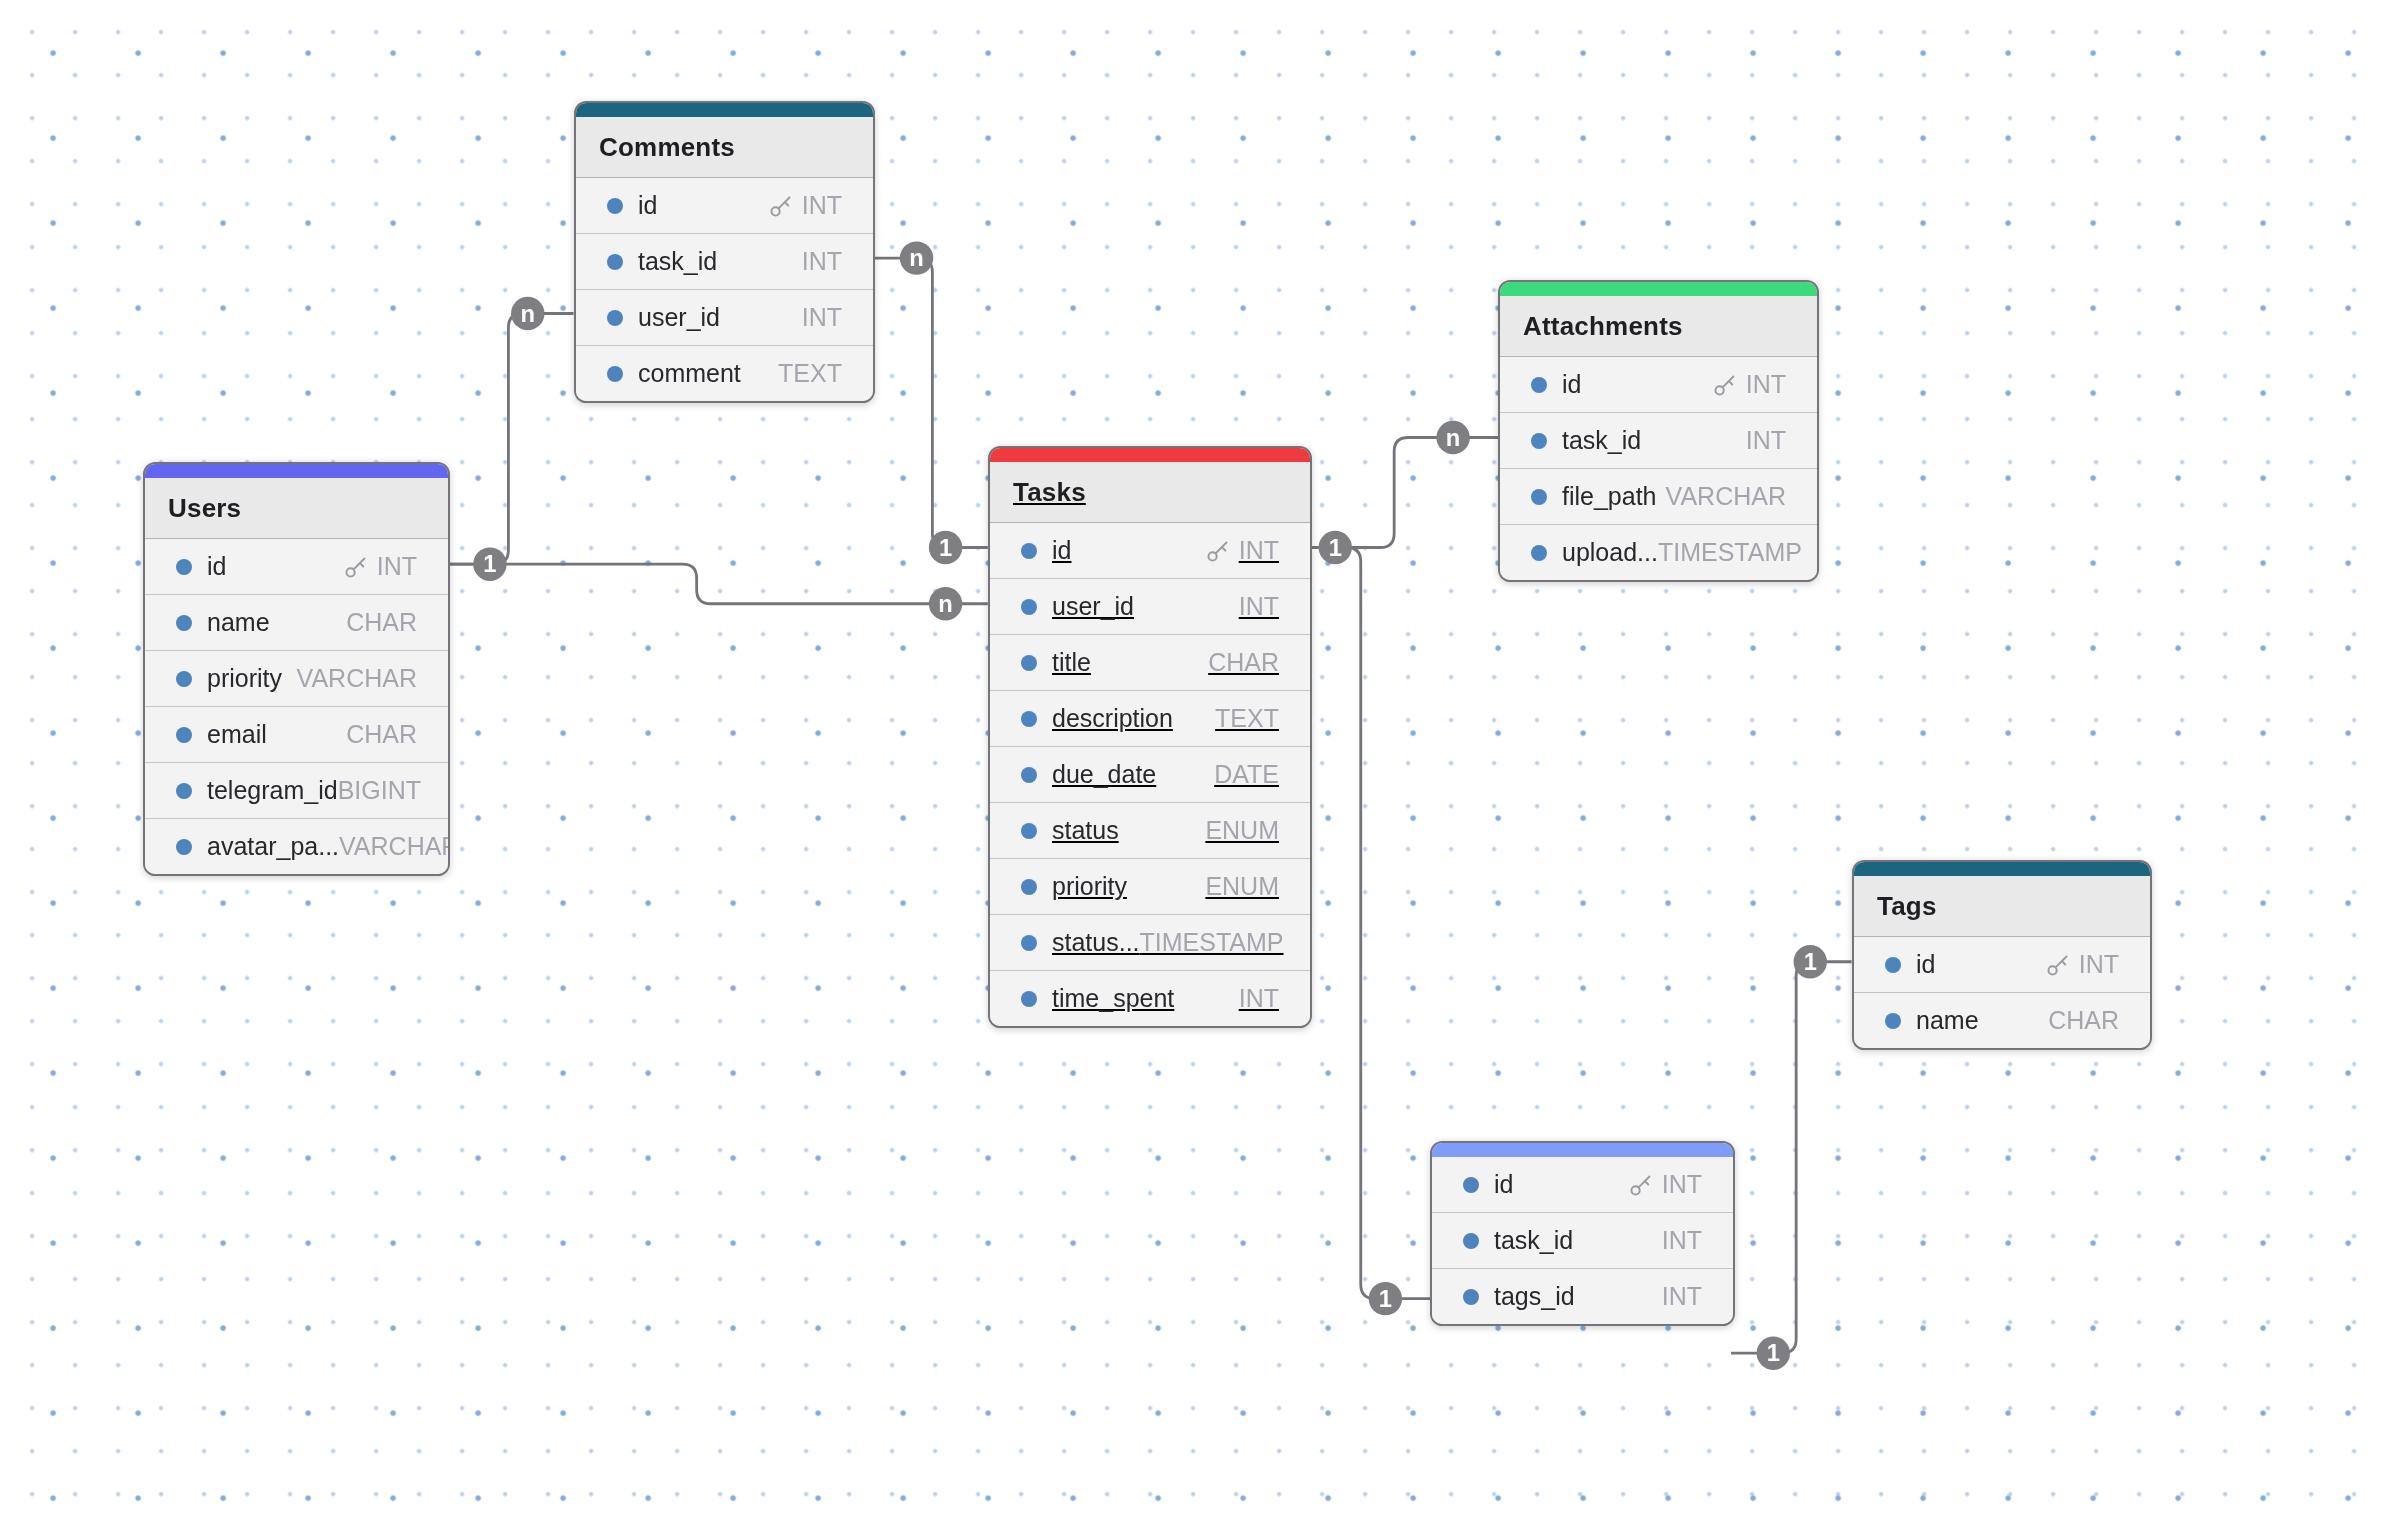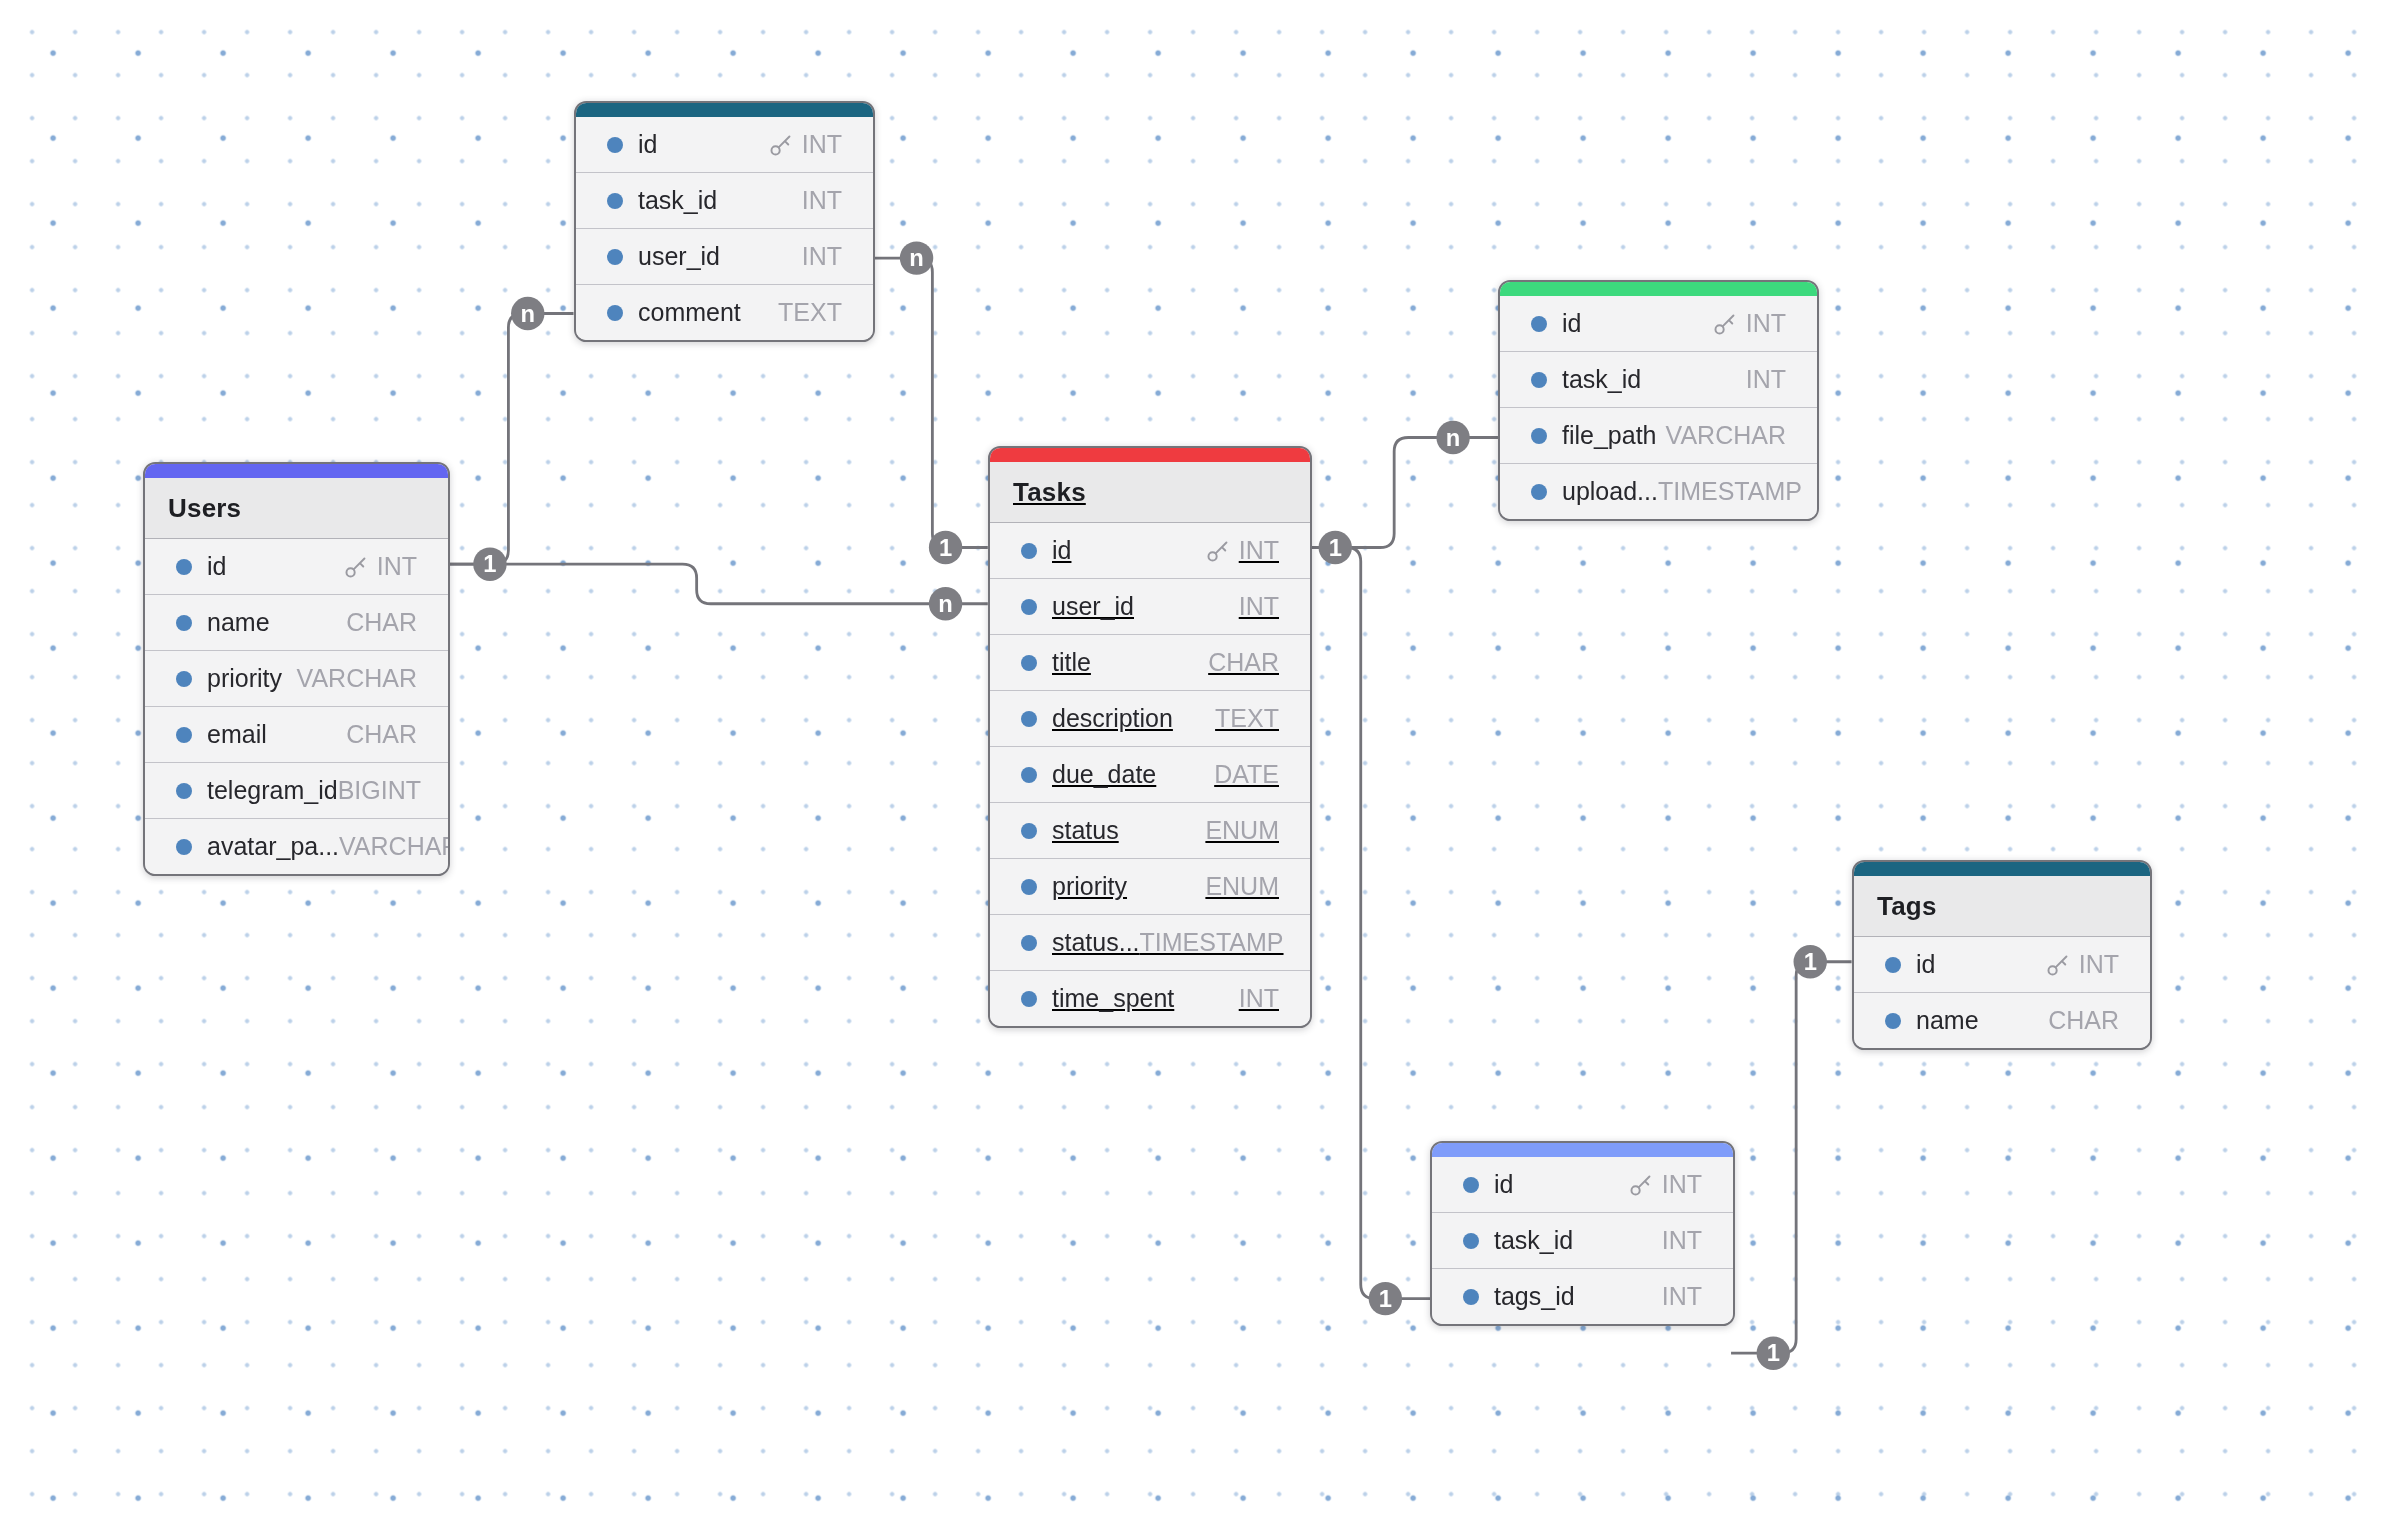--- a/index.html
+++ b/index.html
@@ -95,20 +95,23 @@
       <text dy=".34em">1</text>
     </g>
     <g class="badge" transform="translate(2016,1538)">
       <circle r="19"></circle>
       <text dy=".34em">1</text>
     </g>
   </svg>
 
   <div class="table" style="left:574px;top:101px;width:297px;">
     <div class="band" style="background: rgb(27, 101, 129);"></div>
+    <div class="thead">
+      <span class="ttitle">Comments</span>
+    </div>
     <div class="trow">
       <span class="fdot"></span>
       <span class="fname">id</span>
       <span class="fright">
         <svg class="keyicon" viewBox="0 0 24 24">
           <g stroke="#9a9aa1" stroke-width="1.8" fill="none" stroke-linecap="round" stroke-linejoin="round">
             <circle cx="7" cy="17" r="3.8"></circle>
               <path d="M9.8 14.2 L19.8 4.2 M15.6 8.4 l3.1 3.1"></path>
           </g>
         </svg>
@@ -264,20 +267,23 @@
       <span class="fdot"></span>
       <span class="fname">time_spent</span>
       <span class="fright">
           <span class="ftype">INT</span>
         </span>
     </div>
   </div>
 
   <div class="table" style="left:1498px;top:280px;width:317px;">
     <div class="band" style="background: rgb(60, 217, 125);"></div>
+    <div class="thead">
+      <span class="ttitle">Attachments</span>
+    </div>
     <div class="trow">
       <span class="fdot"></span>
       <span class="fname">id</span>
       <span class="fright">
         <svg class="keyicon" viewBox="0 0 24 24">
           <g stroke="#9a9aa1" stroke-width="1.8" fill="none" stroke-linecap="round" stroke-linejoin="round">
             <circle cx="7" cy="17" r="3.8"></circle>
               <path d="M9.8 14.2 L19.8 4.2 M15.6 8.4 l3.1 3.1"></path>
           </g>
         </svg>

